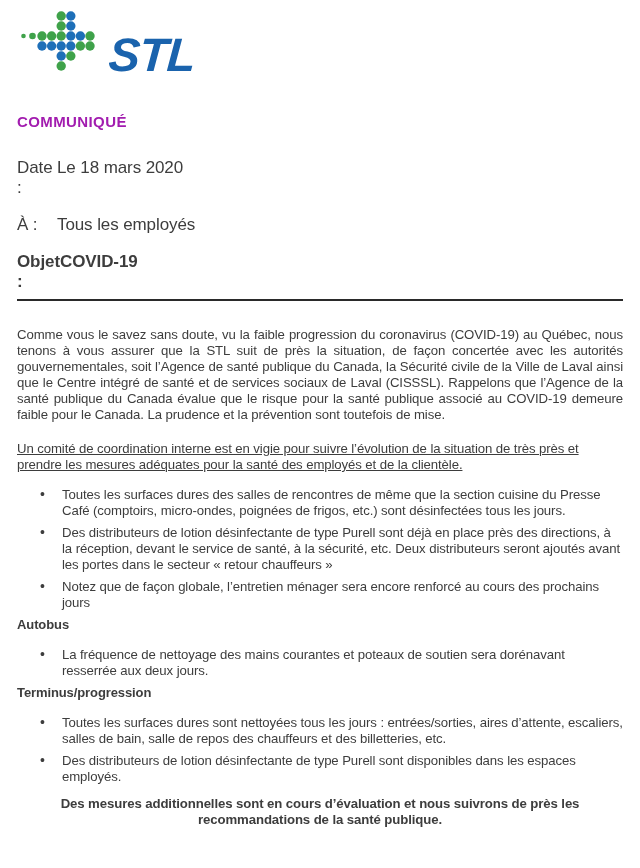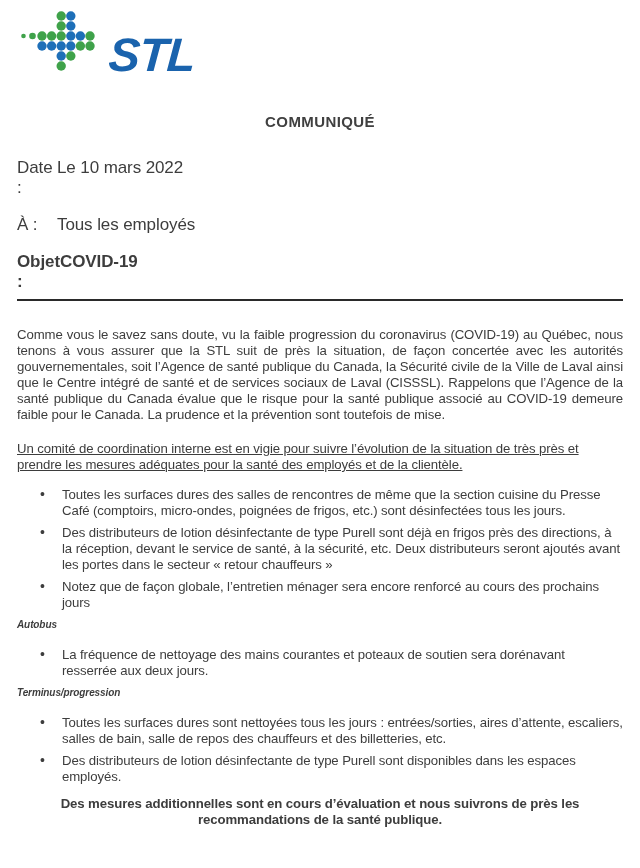--- a/index.html
+++ b/index.html
@@ -16,41 +16,41 @@
   .dot-g{fill:var(--logo-green,#3fa24a);}
   .dot-b{fill:var(--logo-blue,#1e6fb8);}
   .logo-text{
     font-weight:bold;font-style:italic;font-size:47px;line-height:1;
     color:var(--logo-text-blue,#1a63ad);
     margin-left:10px;margin-top:21px;letter-spacing:-1px;
     transform:skewX(-4deg);
   }
   
   .doc-title{
-    text-align:center;font-weight:bold;font-size:15px;letter-spacing:.4px;
-    color:#404040;margin-top:23px;
+    text-align:left;font-weight:bold;font-size:15px;letter-spacing:.4px;
+    color:#a21caf;margin-top:23px;
   }
   
   .meta{margin-top:28px;font-size:17px;letter-spacing:-0.1px;}
   .meta-row{display:flex;margin-bottom:17px;}
   .meta-label{flex:0 0 40px;}
   .meta-row.bold{font-weight:bold;margin-bottom:4px;}
   .meta-row.bold .meta-label{flex:0 0 43px;}
   .rule{border-bottom:2px solid #2a2a2a;margin-top:7px;}
   
   .doc-body{font-size:13.2px;line-height:16px;letter-spacing:-0.1px;}
   .doc-body p{margin:0;}
   .p1{margin-top:26px !important;text-align:justify;}
   .p2{margin-top:18px !important;text-decoration:underline;}
   .p3{margin-top:18px !important;}
   .bold{font-weight:bold;}
   ul{list-style:none;margin:14px 0 0 0;padding:0 0 0 23px;}
   li{position:relative;padding-left:22px;margin-bottom:6px;}
   li::before{content:"\2022";position:absolute;left:0;top:-1px;font-size:14px;}
-  .section-heading{font-weight:bold;font-size:10px;margin:17px 0 0 0;font-style:italic;}
+  .section-heading{font-weight:bold;font-size:13px;margin:17px 0 0 0;}
   .closing{font-weight:bold;margin-top:11px !important;text-align:center;}
 </style>
 </head>
 <body style="--logo-green: #3fa24a; --logo-blue: #1e6fb8; --logo-text-blue: #1a63ad; --text: #3d3d3d;">
 
 <div class="page">
 
   <div class="logo-row">
     <svg class="logo-mark" width="82" height="62" viewBox="0 0 82 62" xmlns="http://www.w3.org/2000/svg">
 
@@ -80,40 +80,40 @@
       <circle class="dot-g" cx="44.2" cy="56" r="4.7"></circle>
     </svg>
     <div class="logo-text">STL</div>
   </div>
 
   <div class="doc-title">COMMUNIQUÉ</div>
 
   <div class="meta">
     <div class="meta-row">
       <span class="meta-label">Date :</span>
-      <span class="meta-value">Le 10 mars 2022</span>
+      <span class="meta-value">Le 18 mars 2020</span>
     </div>
     <div class="meta-row">
       <span class="meta-label">À :</span>
       <span class="meta-value">Tous les employés</span>
     </div>
     <div class="meta-row bold">
       <span class="meta-label">Objet :</span>
       <span class="meta-value">COVID-19</span>
     </div>
     <div class="rule"></div>
   </div>
 
   <div class="doc-body">
     <p class="p1">Comme vous le savez sans doute, vu la faible progression du coronavirus (COVID-19) au Québec, nous tenons à vous assurer que la STL suit de près la situation, de façon concertée avec les autorités gouvernementales, soit l’Agence de santé publique du Canada, la Sécurité civile de la Ville de Laval ainsi que le Centre intégré de santé et de services sociaux de Laval (CISSSL). Rappelons que l’Agence de la santé publique du Canada évalue que le risque pour la santé publique associé au COVID-19 demeure faible pour le Canada. La prudence et la prévention sont toutefois de mise.</p>
     <p class="p2">Un comité de coordination interne est en vigie pour suivre l’évolution de la situation de très près et prendre les mesures adéquates pour la santé des employés et de la clientèle.</p>
 
     <ul>
       <li>Toutes les surfaces dures des salles de rencontres de même que la section cuisine du Presse Café (comptoirs, micro-ondes, poignées de frigos, etc.) sont désinfectées tous les jours.</li>
-      <li>Des distributeurs de lotion désinfectante de type Purell sont déjà en frigos près des directions, à la réception, devant le service de santé, à la sécurité, etc. Deux distributeurs seront ajoutés avant les portes dans le secteur « retour chauffeurs »</li>
+      <li>Des distributeurs de lotion désinfectante de type Purell sont déjà en place près des directions, à la réception, devant le service de santé, à la sécurité, etc. Deux distributeurs seront ajoutés avant les portes dans le secteur « retour chauffeurs »</li>
       <li>Notez que de façon globale, l’entretien ménager sera encore renforcé au cours des prochains jours</li>
     </ul>
 
     <p class="section-heading">Autobus</p>
     <ul>
       <li>La fréquence de nettoyage des mains courantes et poteaux de soutien sera dorénavant resserrée aux deux jours.</li>
     </ul>
 
     <p class="section-heading">Terminus/progression</p>
     <ul>

